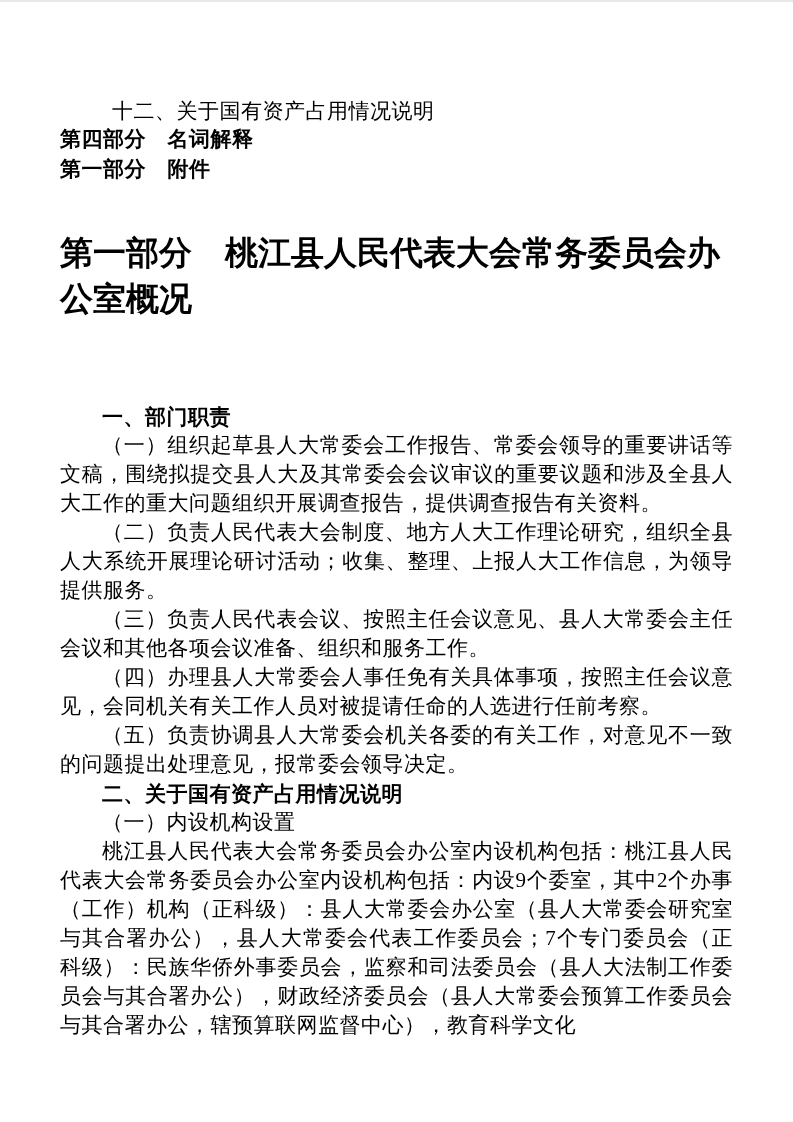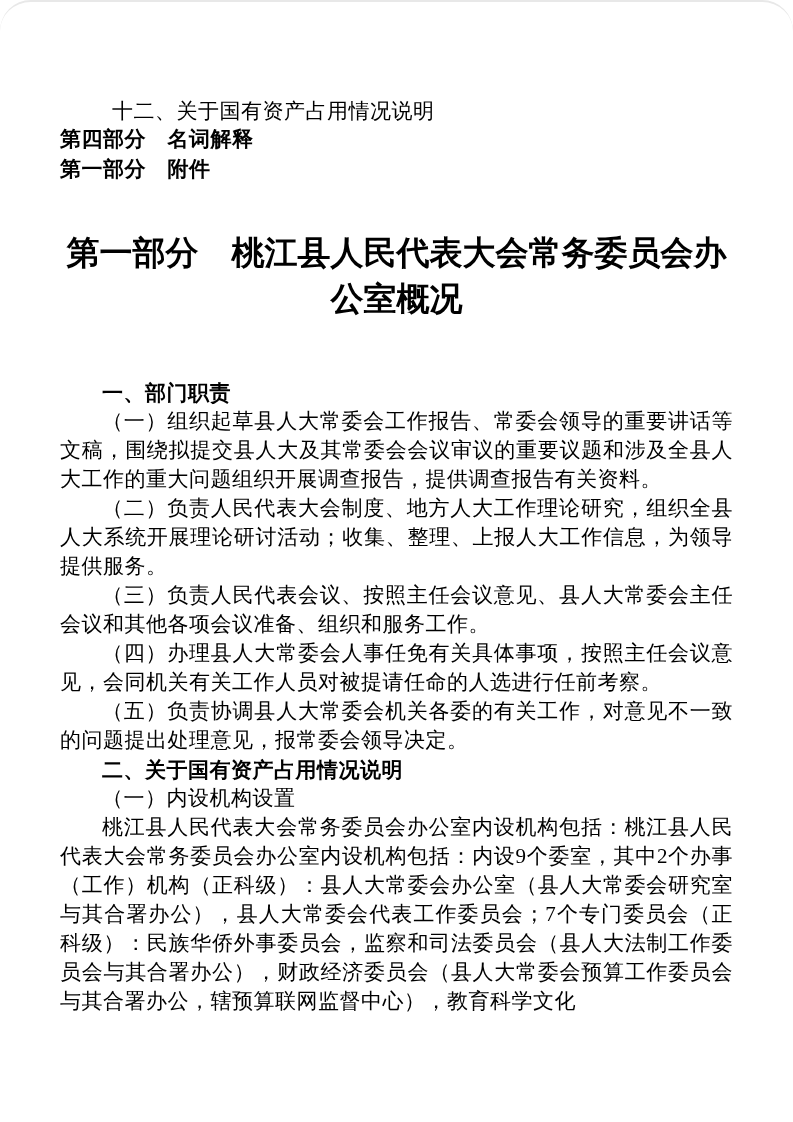--- a/index.html
+++ b/index.html
@@ -11,46 +11,44 @@
     position: relative;
     width: 793px;
     height: 1122px;
     background: #ffffff;
     box-sizing: border-box;
     padding: 94px 60px 0 60px;
     color: #000000;
     overflow: hidden;
     border-top: 2px solid #e8e8e8;
     font-family: "Liberation Serif", "DejaVu Serif", serif;
-    border-radius: 31px;
   }
   .toc p {
     margin: 0;
     font-size: 21px;
     line-height: 30px;
     letter-spacing: 0.5px;
   }
   .toc-entry {
     text-indent: 52px;
   }
   .toc-part {
     font-weight: bold;
     font-family: Liberation Mono, monospace;
   }
   .doc-title {
     margin: 44px 0 0 0;
     font-size: 33px;
     line-height: 46px;
     font-weight: bold;
-    text-align: center;
     letter-spacing: 0;
     font-family: "Liberation Sans", "DejaVu Sans", sans-serif;
   }
   .content {
-    margin-top: 56px;
+    margin-top: 80px;
   }
   .content p {
     margin: 0;
     font-size: 21px;
     line-height: 29px;
     letter-spacing: 0.5px;
     text-indent: 2em;
     text-align: justify;
   }
   .sec-heading {

